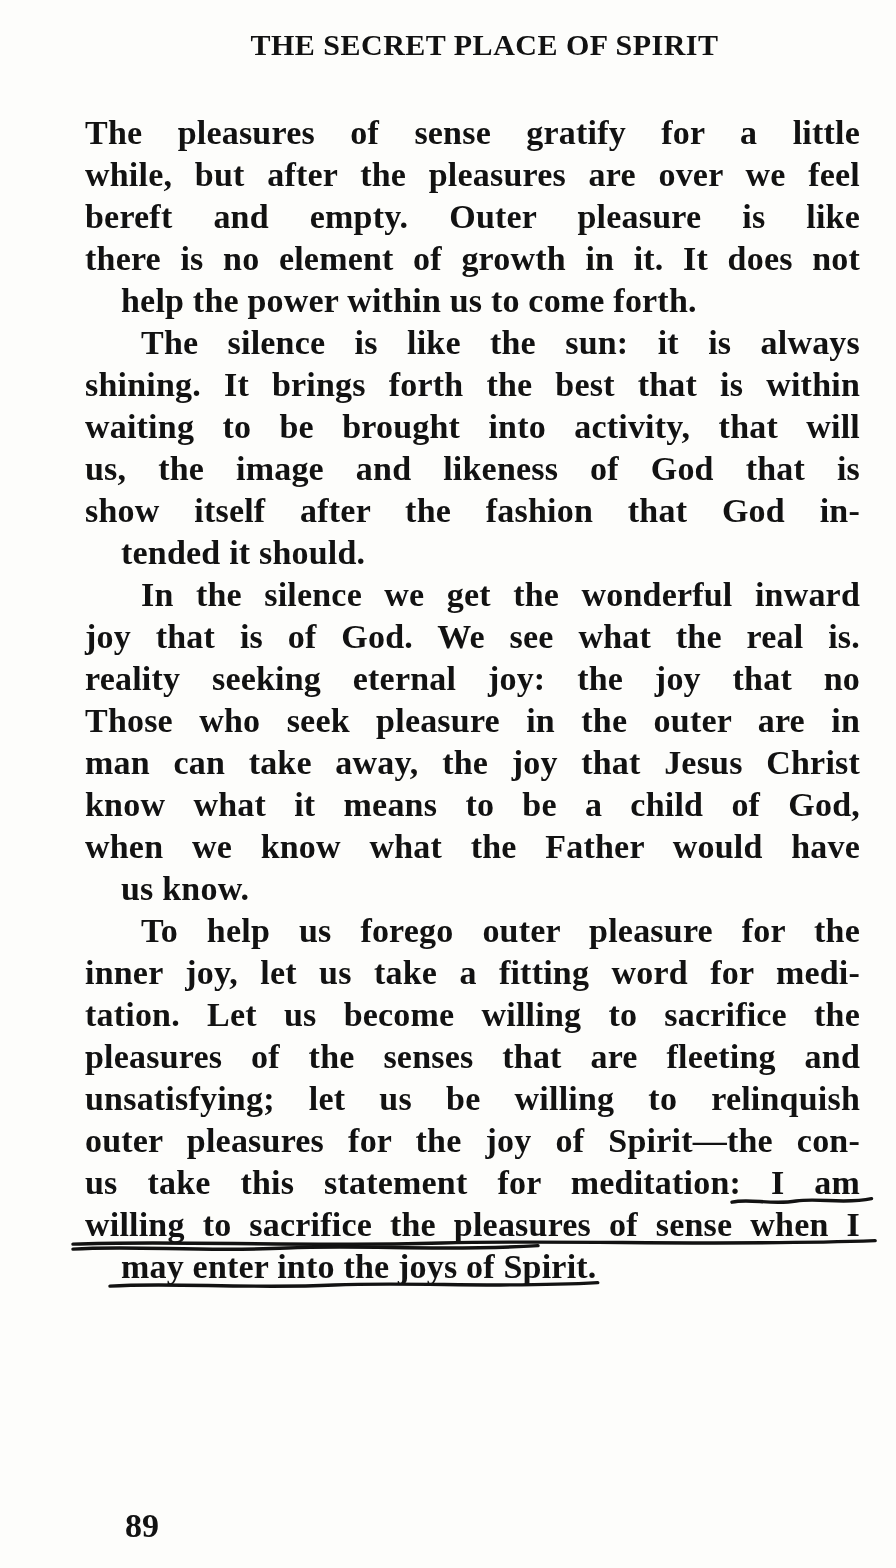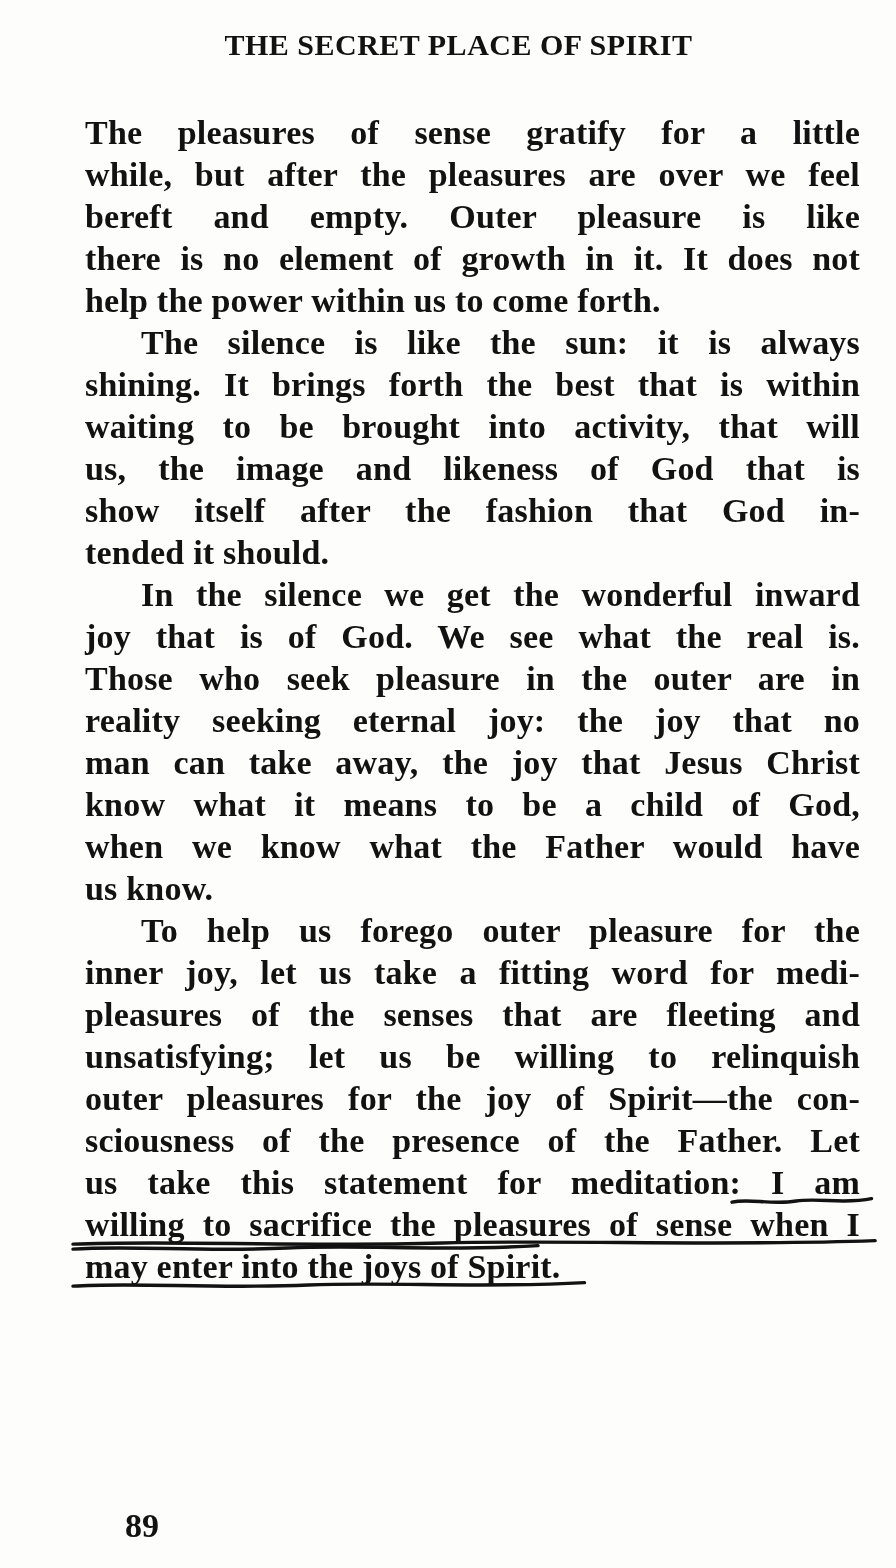--- a/index.html
+++ b/index.html
@@ -9,21 +9,21 @@
     height: 1568px;
     background: #fdfdfb;
     color: #121212;
     font-family: "Liberation Serif", "DejaVu Serif", serif;
     font-weight: 700;
     overflow: hidden;
   }
   .header {
     position: absolute;
     top: 28px;
-    left: 71px;
+    left: 97px;
     width: 775px;
     text-align: center;
     font-size: 30px;
     letter-spacing: 0.5px;
     white-space: nowrap;
   }
   .body {
     position: absolute;
     top: 112px;
     left: 85px;
@@ -35,20 +35,21 @@
     position: relative;
     height: 42px;
     line-height: 42px;
     text-align: justify;
     text-align-last: justify;
     white-space: normal;
   }
   .line.flush {
     text-align: right;
     text-align-last: left;
+    margin-left: 36px;
   }
   .line.indent { text-indent: 56px; }
   .it { }
   .uline {
     position: absolute;
     height: 14px;
     pointer-events: none;
     overflow: visible;
   }
   .footer {
@@ -73,32 +74,32 @@
       <div class="line"><span>there is no element of growth in it. It does not</span></div>
       <div class="line flush"><span>help the power within us to come forth.</span></div>
       <div class="line indent"><span>The silence is like the sun: it is always</span></div>
       <div class="line"><span>shining. It brings forth the best that is within</span></div>
       <div class="line"><span>waiting to be brought into activity, that will</span></div>
       <div class="line"><span>us, the image and likeness of God that is</span></div>
       <div class="line"><span>show itself after the fashion that God in-</span></div>
       <div class="line flush"><span>tended it should.</span></div>
       <div class="line indent"><span>In the silence we get the wonderful inward</span></div>
       <div class="line"><span>joy that is of God. We see what the </span><span class="it">real</span><span> is.</span></div>
+      <div class="line"><span>reality seeking eternal joy: the joy that no</span></div>
       <div class="line"><span>Those who seek pleasure in the outer are in</span></div>
-      <div class="line"><span>reality seeking eternal joy: the joy that no</span></div>
       <div class="line"><span>man can take away, the joy that Jesus Christ</span></div>
       <div class="line"><span>know what it means to be a child of God,</span></div>
       <div class="line"><span>when we know what the Father would have</span></div>
       <div class="line flush"><span>us know.</span></div>
       <div class="line indent"><span>To help us forego outer pleasure for the</span></div>
       <div class="line"><span>inner joy, let us take a fitting word for medi-</span></div>
+      <div class="line"><span>tation. Let us become willing to sacrifice the</span></div>
       <div class="line"><span>pleasures of the senses that are fleeting and</span></div>
       <div class="line"><span>unsatisfying; let us be willing to relinquish</span></div>
       <div class="line"><span>outer pleasures for the joy of Spirit—the con-</span></div>
-      <div class="line"><span>sciousness of the presence of the Father. Let</span></div>
       <div class="line"><span>us take this statement for meditation: </span><span class="it">I am</span><svg viewBox="0 0 100 12" preserveAspectRatio="none" class="uline" style="left: 83.5%; width: 18%; bottom: -4px;">
           <path d="M0,7 C12,3.5 28,9.5 46,6 C62,3 80,9 100,4" fill="none" stroke="#121212" stroke-width="3.4" stroke-linecap="round" vector-effect="non-scaling-stroke"></path>
         </svg></div>
       <div class="line"><span class="it">willing to sacrifice the pleasures of sense when I</span><svg viewBox="0 0 100 12" preserveAspectRatio="none" class="uline" style="left: -1.5%; width: 103.5%; bottom: -4px;">
           <path d="M0,7 C12,3.5 28,9.5 46,6 C62,3 80,9 100,4" fill="none" stroke="#121212" stroke-width="3.4" stroke-linecap="round" vector-effect="non-scaling-stroke"></path>
         </svg><svg viewBox="0 0 100 12" preserveAspectRatio="none" class="uline" style="left: -1.5%; width: 60%; bottom: -8.5px;">
           <path d="M0,7 C12,3.5 28,9.5 46,6 C62,3 80,9 100,4" fill="none" stroke="#121212" stroke-width="3.4" stroke-linecap="round" vector-effect="non-scaling-stroke"></path>
         </svg></div>
       <div class="line flush"><span class="it">may enter into the joys of Spirit.</span><svg viewBox="0 0 100 12" preserveAspectRatio="none" class="uline" style="left: -1.5%; width: 66%; bottom: -4px;">
           <path d="M0,7 C12,3.5 28,9.5 46,6 C62,3 80,9 100,4" fill="none" stroke="#121212" stroke-width="3.4" stroke-linecap="round" vector-effect="non-scaling-stroke"></path>

